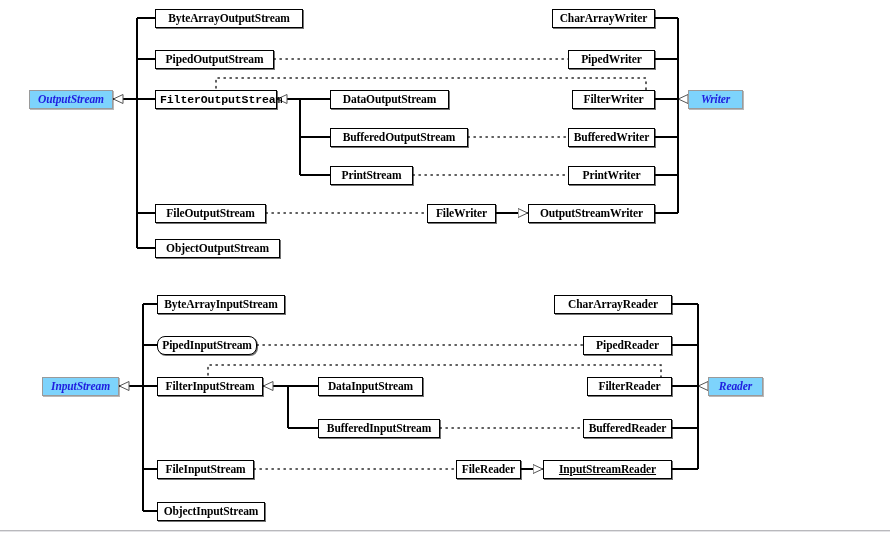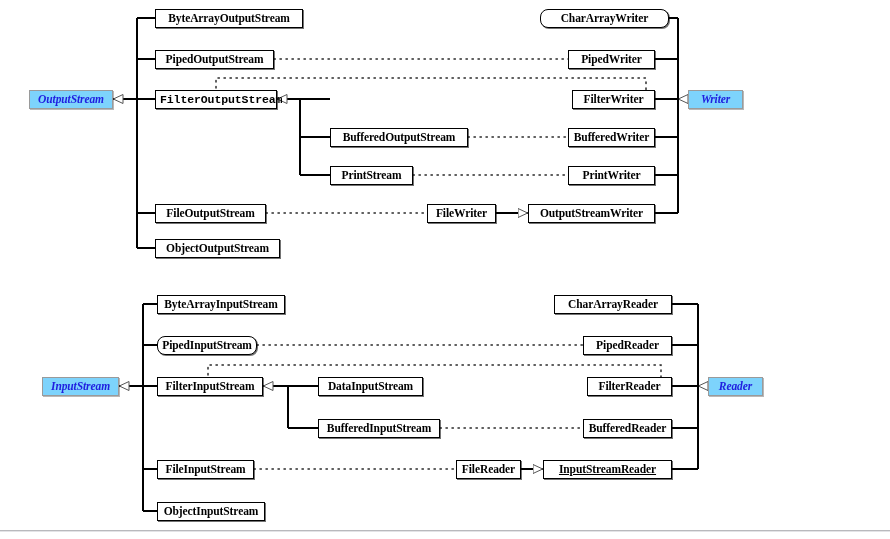--- a/index.html
+++ b/index.html
@@ -134,30 +134,31 @@
   </svg>
 
   <div class="node abstract" style="left:29px;top:90px;width:84px;">OutputStream</div>
 
   <div class="node" style="left:155px;top:9px;width:148px;">ByteArrayOutputStream</div>
 
   <div class="node" style="left:155px;top:50px;width:119px;">PipedOutputStream</div>
 
   <div class="node" style="left:155px;top:90px;width:122px;font-family:Liberation Mono, monospace;">FilterOutputStream</div>
 
+  <div class="node" style="left:330px;top:90px;width:119px;">DataOutputStream</div>
 
   <div class="node" style="left:330px;top:128px;width:138px;">BufferedOutputStream</div>
 
   <div class="node" style="left:330px;top:166px;width:83px;">PrintStream</div>
 
   <div class="node" style="left:155px;top:204px;width:111px;">FileOutputStream</div>
 
   <div class="node" style="left:155px;top:239px;width:125px;">ObjectOutputStream</div>
 
-  <div class="node" style="left:540px;top:9px;width:129px;border-radius:8px;">CharArrayWriter</div>
+  <div class="node" style="left:552px;top:9px;width:103px;">CharArrayWriter</div>
 
   <div class="node" style="left:568px;top:50px;width:87px;">PipedWriter</div>
 
   <div class="node" style="left:572px;top:90px;width:83px;">FilterWriter</div>
 
   <div class="node" style="left:568px;top:128px;width:87px;">BufferedWriter</div>
 
   <div class="node" style="left:568px;top:166px;width:87px;">PrintWriter</div>
 
   <div class="node" style="left:427px;top:204px;width:69px;">FileWriter</div>

